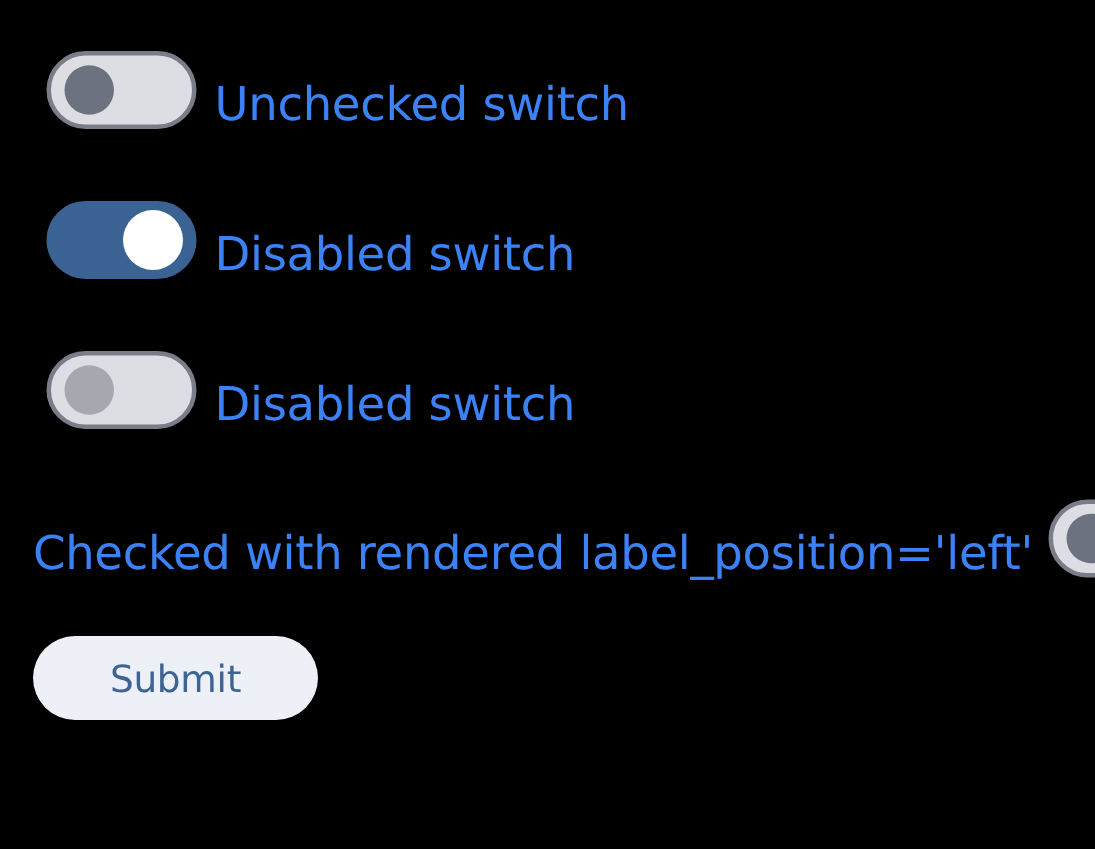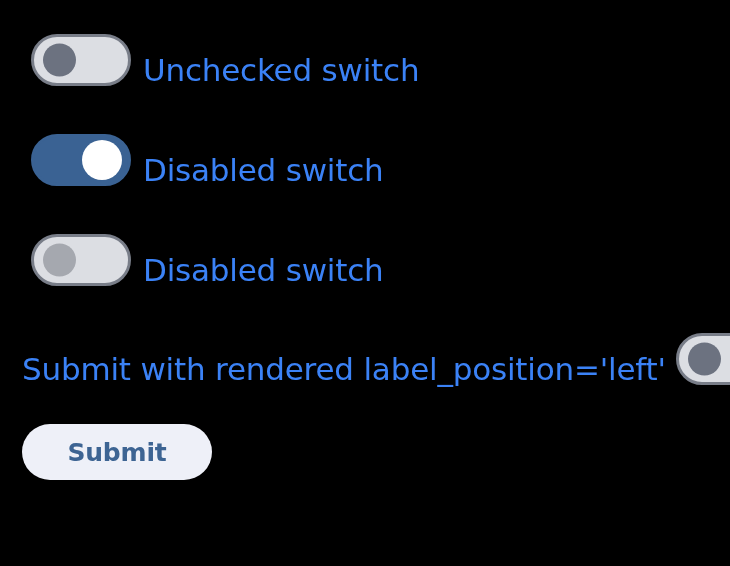--- a/index.html
+++ b/index.html
@@ -121,21 +121,21 @@
     left: 22px;
     top: 424px;
     width: 190px;
     height: 56px;
     border: none;
     border-radius: 28px;
     background: #eef0f8;
     color: #3d6493;
     font-family: "DejaVu Sans", "Liberation Sans", sans-serif;
     font-size: 25px;
-    font-weight: 700;
+    font-weight: 400;
     letter-spacing: -0.2px;
     cursor: pointer;
     display: flex;
     align-items: center;
     justify-content: center;
   }
 </style>
 </head>
 <body>
 
@@ -156,21 +156,21 @@
   </div>
 
   <div class="switch-row row-label-right" style="top:232px;">
     <div class="switch disabled">
       <span class="knob"></span>
     </div>
     <span class="switch-label label-after">Disabled switch</span>
   </div>
 
   <div class="switch-row row-label-left" style="top:331px;">
-    <span class="switch-label">Submit with rendered label_position='left'</span>
+    <span class="switch-label">Checked with rendered label_position='left'</span>
     <div class="switch off">
       <span class="knob"></span>
     </div>
   </div>
 
   <button class="submit-button">Submit</button>
 
 </div>
 
 </body></html>

